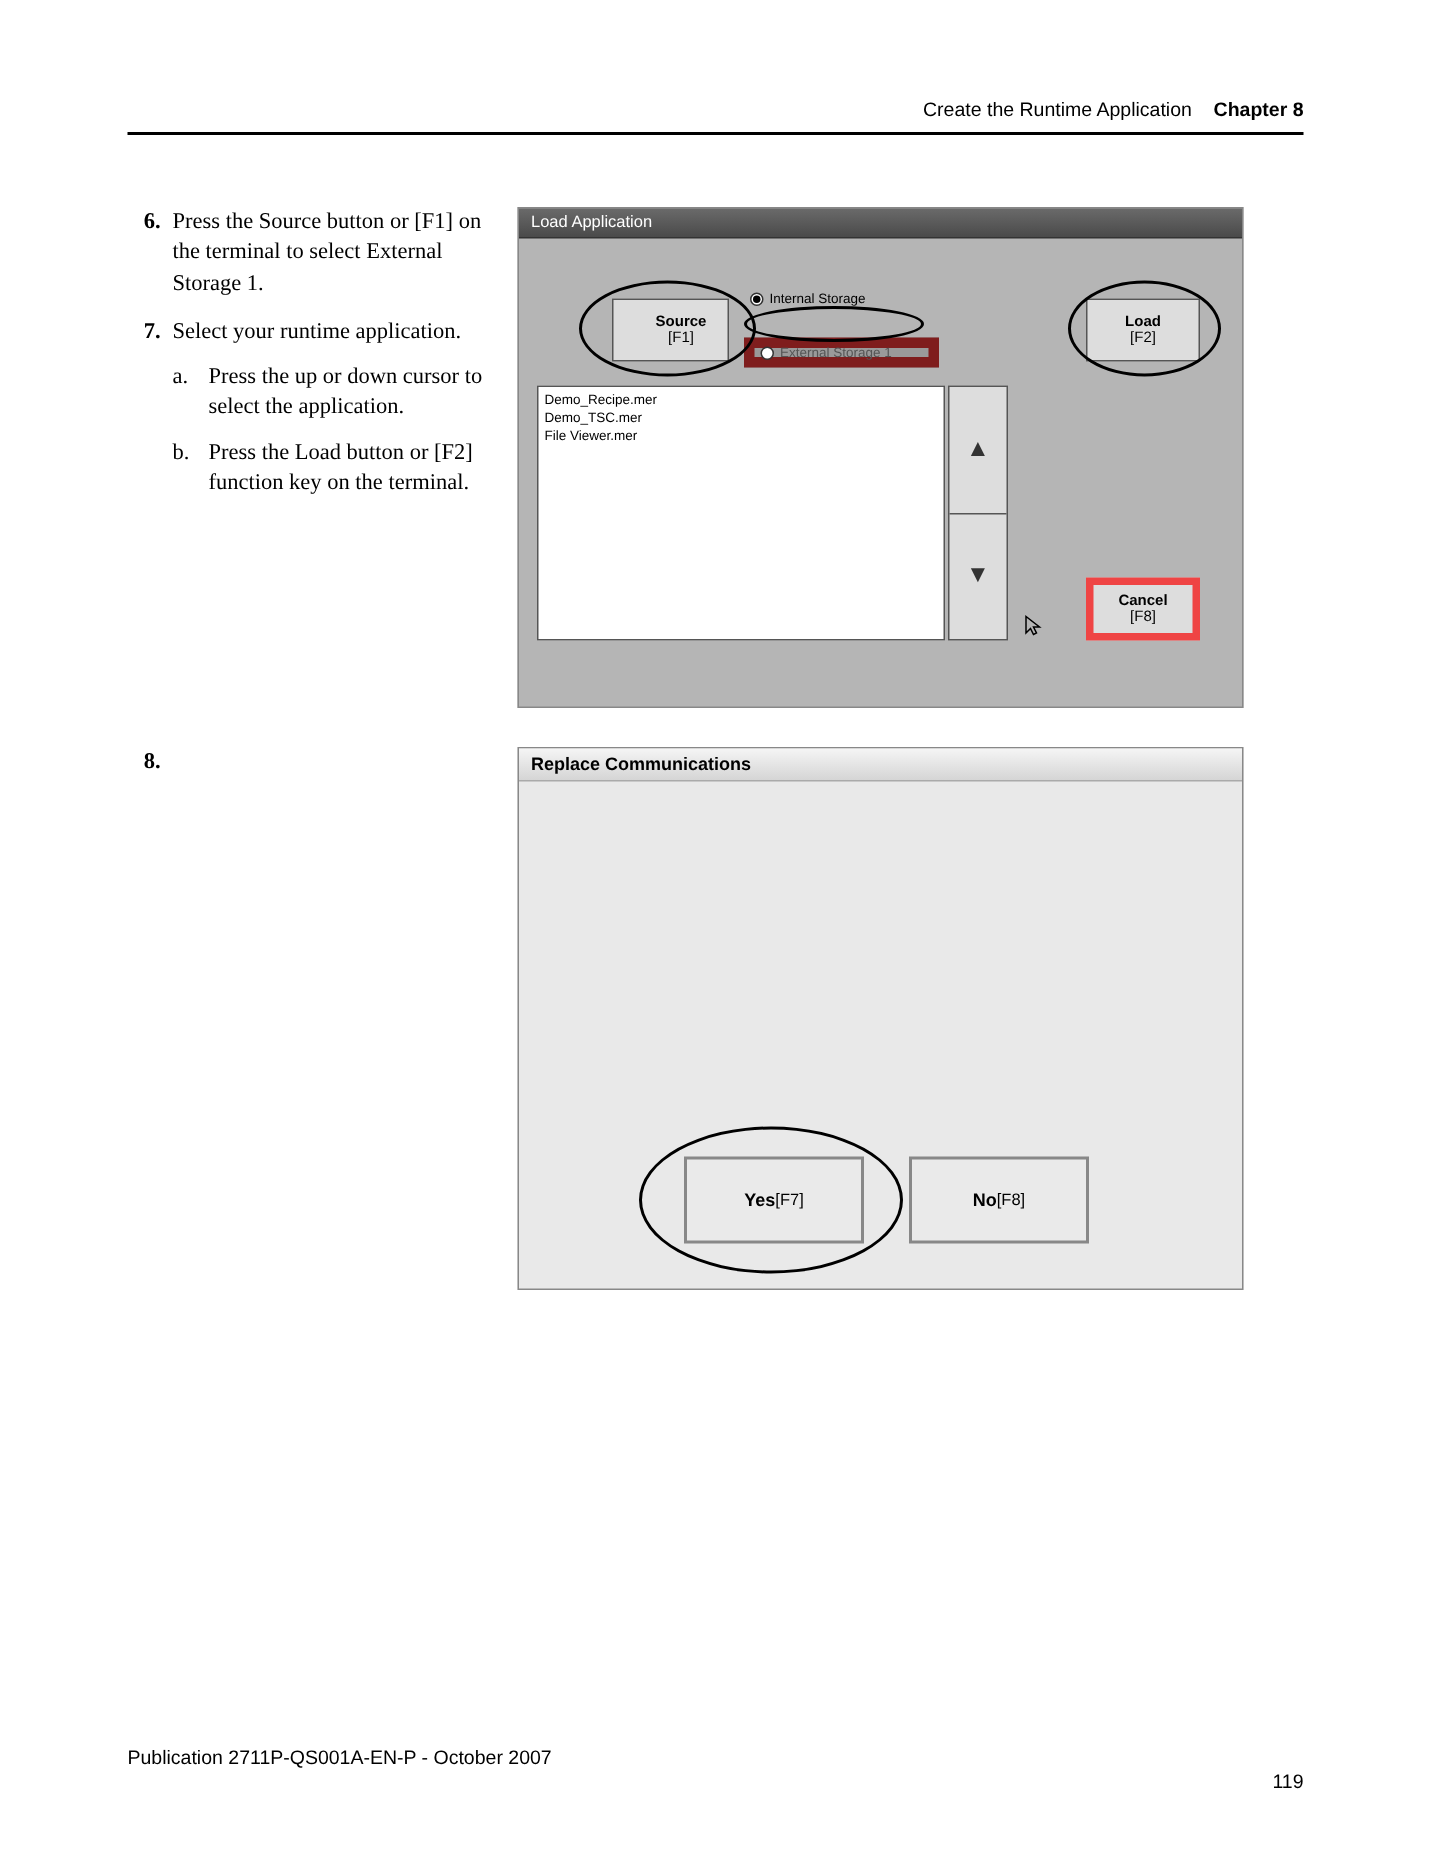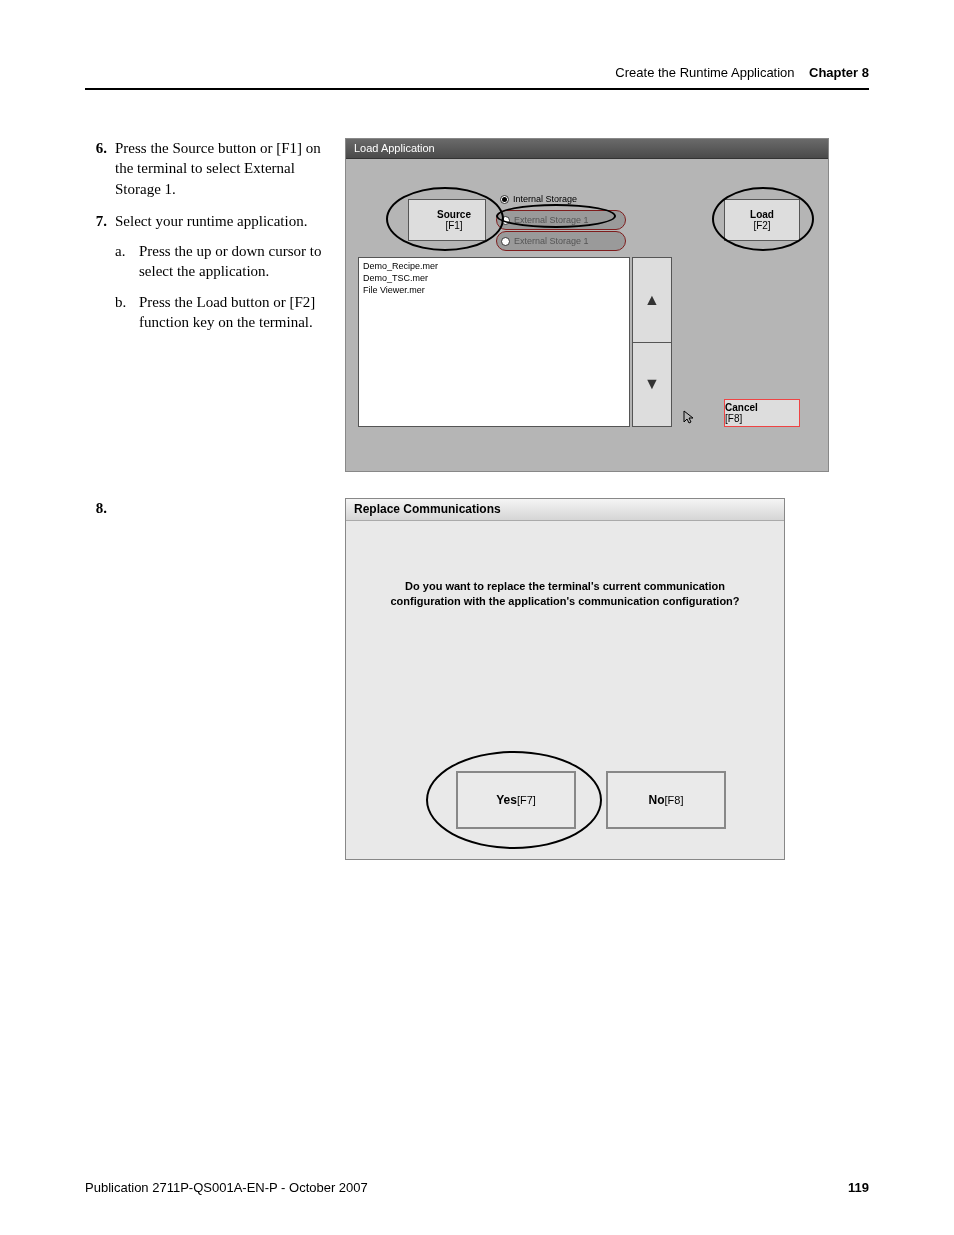--- a/index.html
+++ b/index.html
@@ -106,24 +106,24 @@
     top: 50px; left: 150px;
     width: 130px;
   }
   .loadapp .radio {
     display: flex; align-items: center;
     height: 20px; font-size: 9px;
     padding: 0 4px;
   }
   .loadapp .radio.dim {
     background: #9a9a9a;
-    border: 1px solid #7f1d1d;
+    border: 7px solid #7f1d1d;
     color: #555;
-    border-radius: 10px;
-    margin-top: 1px;
+    border-radius: 0;
+    margin-top: 16px;
   }
   .loadapp .radio .dot {
     width: 9px; height: 9px;
     border: 1px solid #333;
     border-radius: 50%;
     margin-right: 4px;
     position: relative;
     background: #fff;
   }
   .loadapp .radio.selected .dot::after {
@@ -160,41 +160,41 @@
   .loadapp .cursor {
     position: absolute;
     bottom: 40px; left: 330px;
     width: 28px; height: 28px;
     display: flex; align-items: center; justify-content: center;
     font-size: 14px;
   }
   .loadapp .cancelbtn {
     position: absolute;
     bottom: 44px; right: 28px;
-    width: 76px; height: 28px;
+    width: 76px; height: 42px;
     background: #ddd;
-    border: 1px solid #ef4444;
+    border: 5px solid #ef4444;
     display: flex; flex-direction: column;
-    justify-content: center;
+    align-items: center; justify-content: center;
     font-size: 10px; font-weight: bold;
   }
   .loadapp .cancelbtn span:last-child { font-weight: normal; }
   .ellipse {
     position: absolute;
     border: 2px solid #000;
     border-radius: 50%;
     pointer-events: none;
   }
   .loadapp .ellipse.src { top: 48px; left: 40px; width: 118px; height: 64px; }
   .loadapp .ellipse.ext1 { top: 65px; left: 150px; width: 120px; height: 24px; }
   .loadapp .ellipse.load { top: 48px; right: 14px; width: 102px; height: 64px; }
 
   
   .replacedlg {
-    width: 440px;
+    width: 484px;
     height: 362px;
     background: #e9e9e9;
     border: 1px solid #888;
     font-family: Arial, Helvetica, sans-serif;
     position: relative;
   }
   .replacedlg .titlebar {
     height: 22px;
     background: linear-gradient(#f5f5f5,#d5d5d5);
     color: #000;
@@ -232,21 +232,21 @@
   .page-footer {
     position: absolute;
     bottom: 40px;
     left: 85px;
     right: 85px;
     display: flex;
     justify-content: space-between;
     font-family: Arial, Helvetica, sans-serif;
     font-size: 13px;
   }
-  .page-footer .pn { font-weight: bold; }
+  .page-footer .pn { font-weight: normal; margin-top: 16px; }
 </style>
 </head>
 <body>
 
 <div class="page-header">
   <span>Create the Runtime Application</span>&nbsp;&nbsp;&nbsp;
   <span class="chapter">Chapter 8</span>
 </div>
 
 <div class="step-row first">
@@ -342,24 +342,20 @@
     <ol class="steps">
       <li>
         <span class="num">8.</span>
       </li>
     </ol>
   </div>
 
   <div class="figure-col">
     <div class="replacedlg">
       <div class="titlebar">Replace Communications</div>
-      <div class="msg">
-        <span>Do you want to replace the terminal's current communication</span><br>
-        <span>configuration with the application's communication configuration?</span>
-      </div>
       <div class="yesbtn">
         <span>Yes</span>
         <span>[F7]</span>
       </div>
       <div class="nobtn">
         <span>No</span>
         <span>[F8]</span>
       </div>
       <div class="ellipse yes"></div>
     </div>

